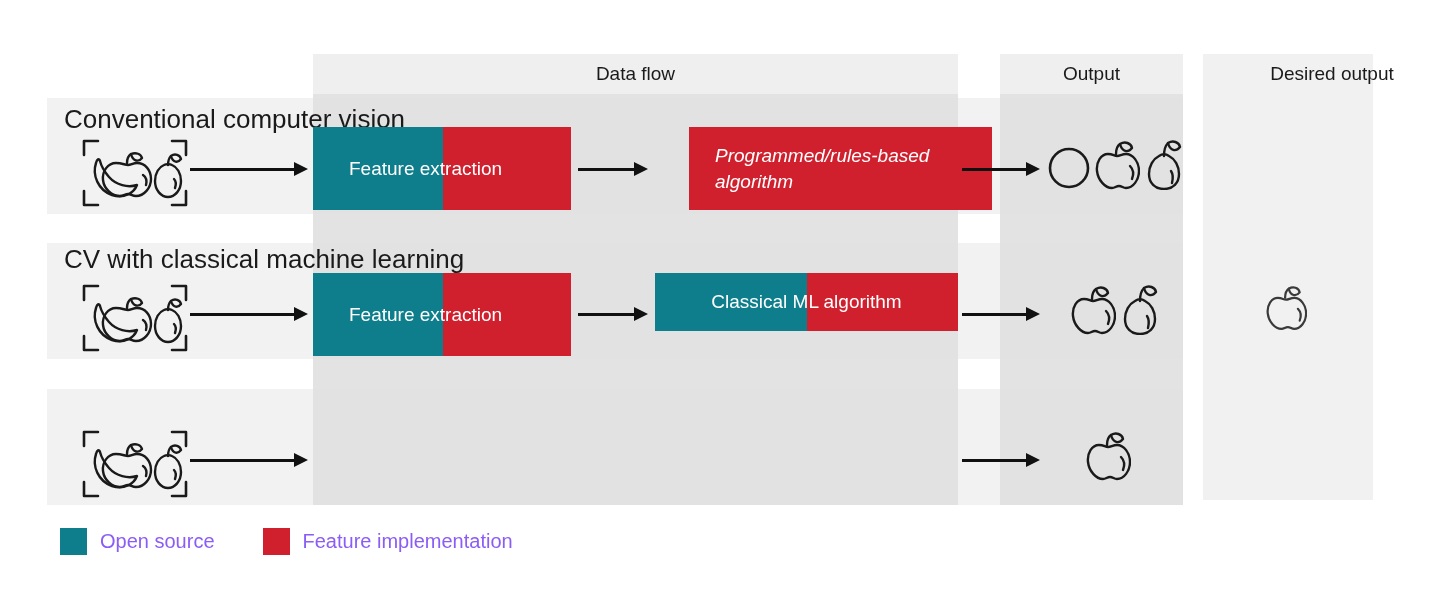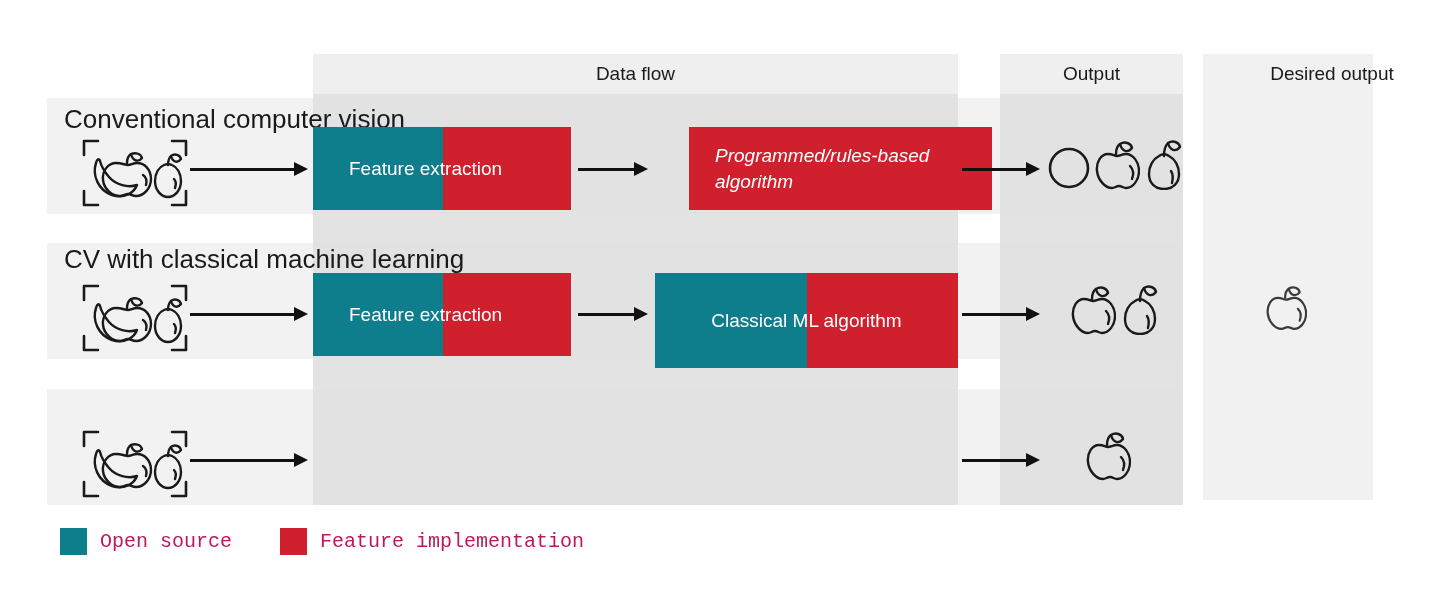--- a/index.html
+++ b/index.html
@@ -112,21 +112,21 @@
     line-height: 1.32;
     padding-left: 36px;
     padding-right: 14px;
     width: 100%;
   }
   .block.centered .blabel { text-align: center; padding-left: 14px; }
 
   .blk-fe1  { left: 313px; top: 127px; width: 258px; height: 83px; }
   .blk-pr1  { left: 689px; top: 127px; width: 303px; height: 83px; font-style: italic; }
   .blk-fe2  { left: 313px; top: 273px; width: 258px; height: 83px; }
-  .blk-ml2  { left: 655px; top: 273px; width: 303px; height: 95px; }
+  .blk-ml2  { left: 655px; top: 273px; width: 303px; height: 58px; }
   .blk-dnn3 { left: 313px; top: 418px; width: 645px; height: 83px; }
 
   
   .arrow {
     position: absolute;
     z-index: 7;
     height: 14px;
   }
   .arrow .shaft {
     position: absolute;
@@ -161,21 +161,21 @@
     top: 528px;
     z-index: 8;
     display: flex;
     align-items: center;
     gap: 48px;
   }
   .legend-item { display: flex; align-items: center; gap: 13px; }
   .swatch { width: 27px; height: 27px; display: block; }
   .swatch.teal { background: #0e7e8c; }
   .swatch.red  { background: #d0202e; }
-  .legend-label { font-size: 20px; color: #be185d; white-space: nowrap; font-family: Liberation Mono, monospace; }
+  .legend-label { font-size: 20px; color: #8b5cf6; white-space: nowrap; }
 </style>
 </head>
 <body>
 
 <div id="stage">
 
   <div class="band band-dataflow"></div>
   <div class="band band-dataflow-hd"></div>
   <div class="band band-output"></div>
   <div class="band band-output-hd"></div>

